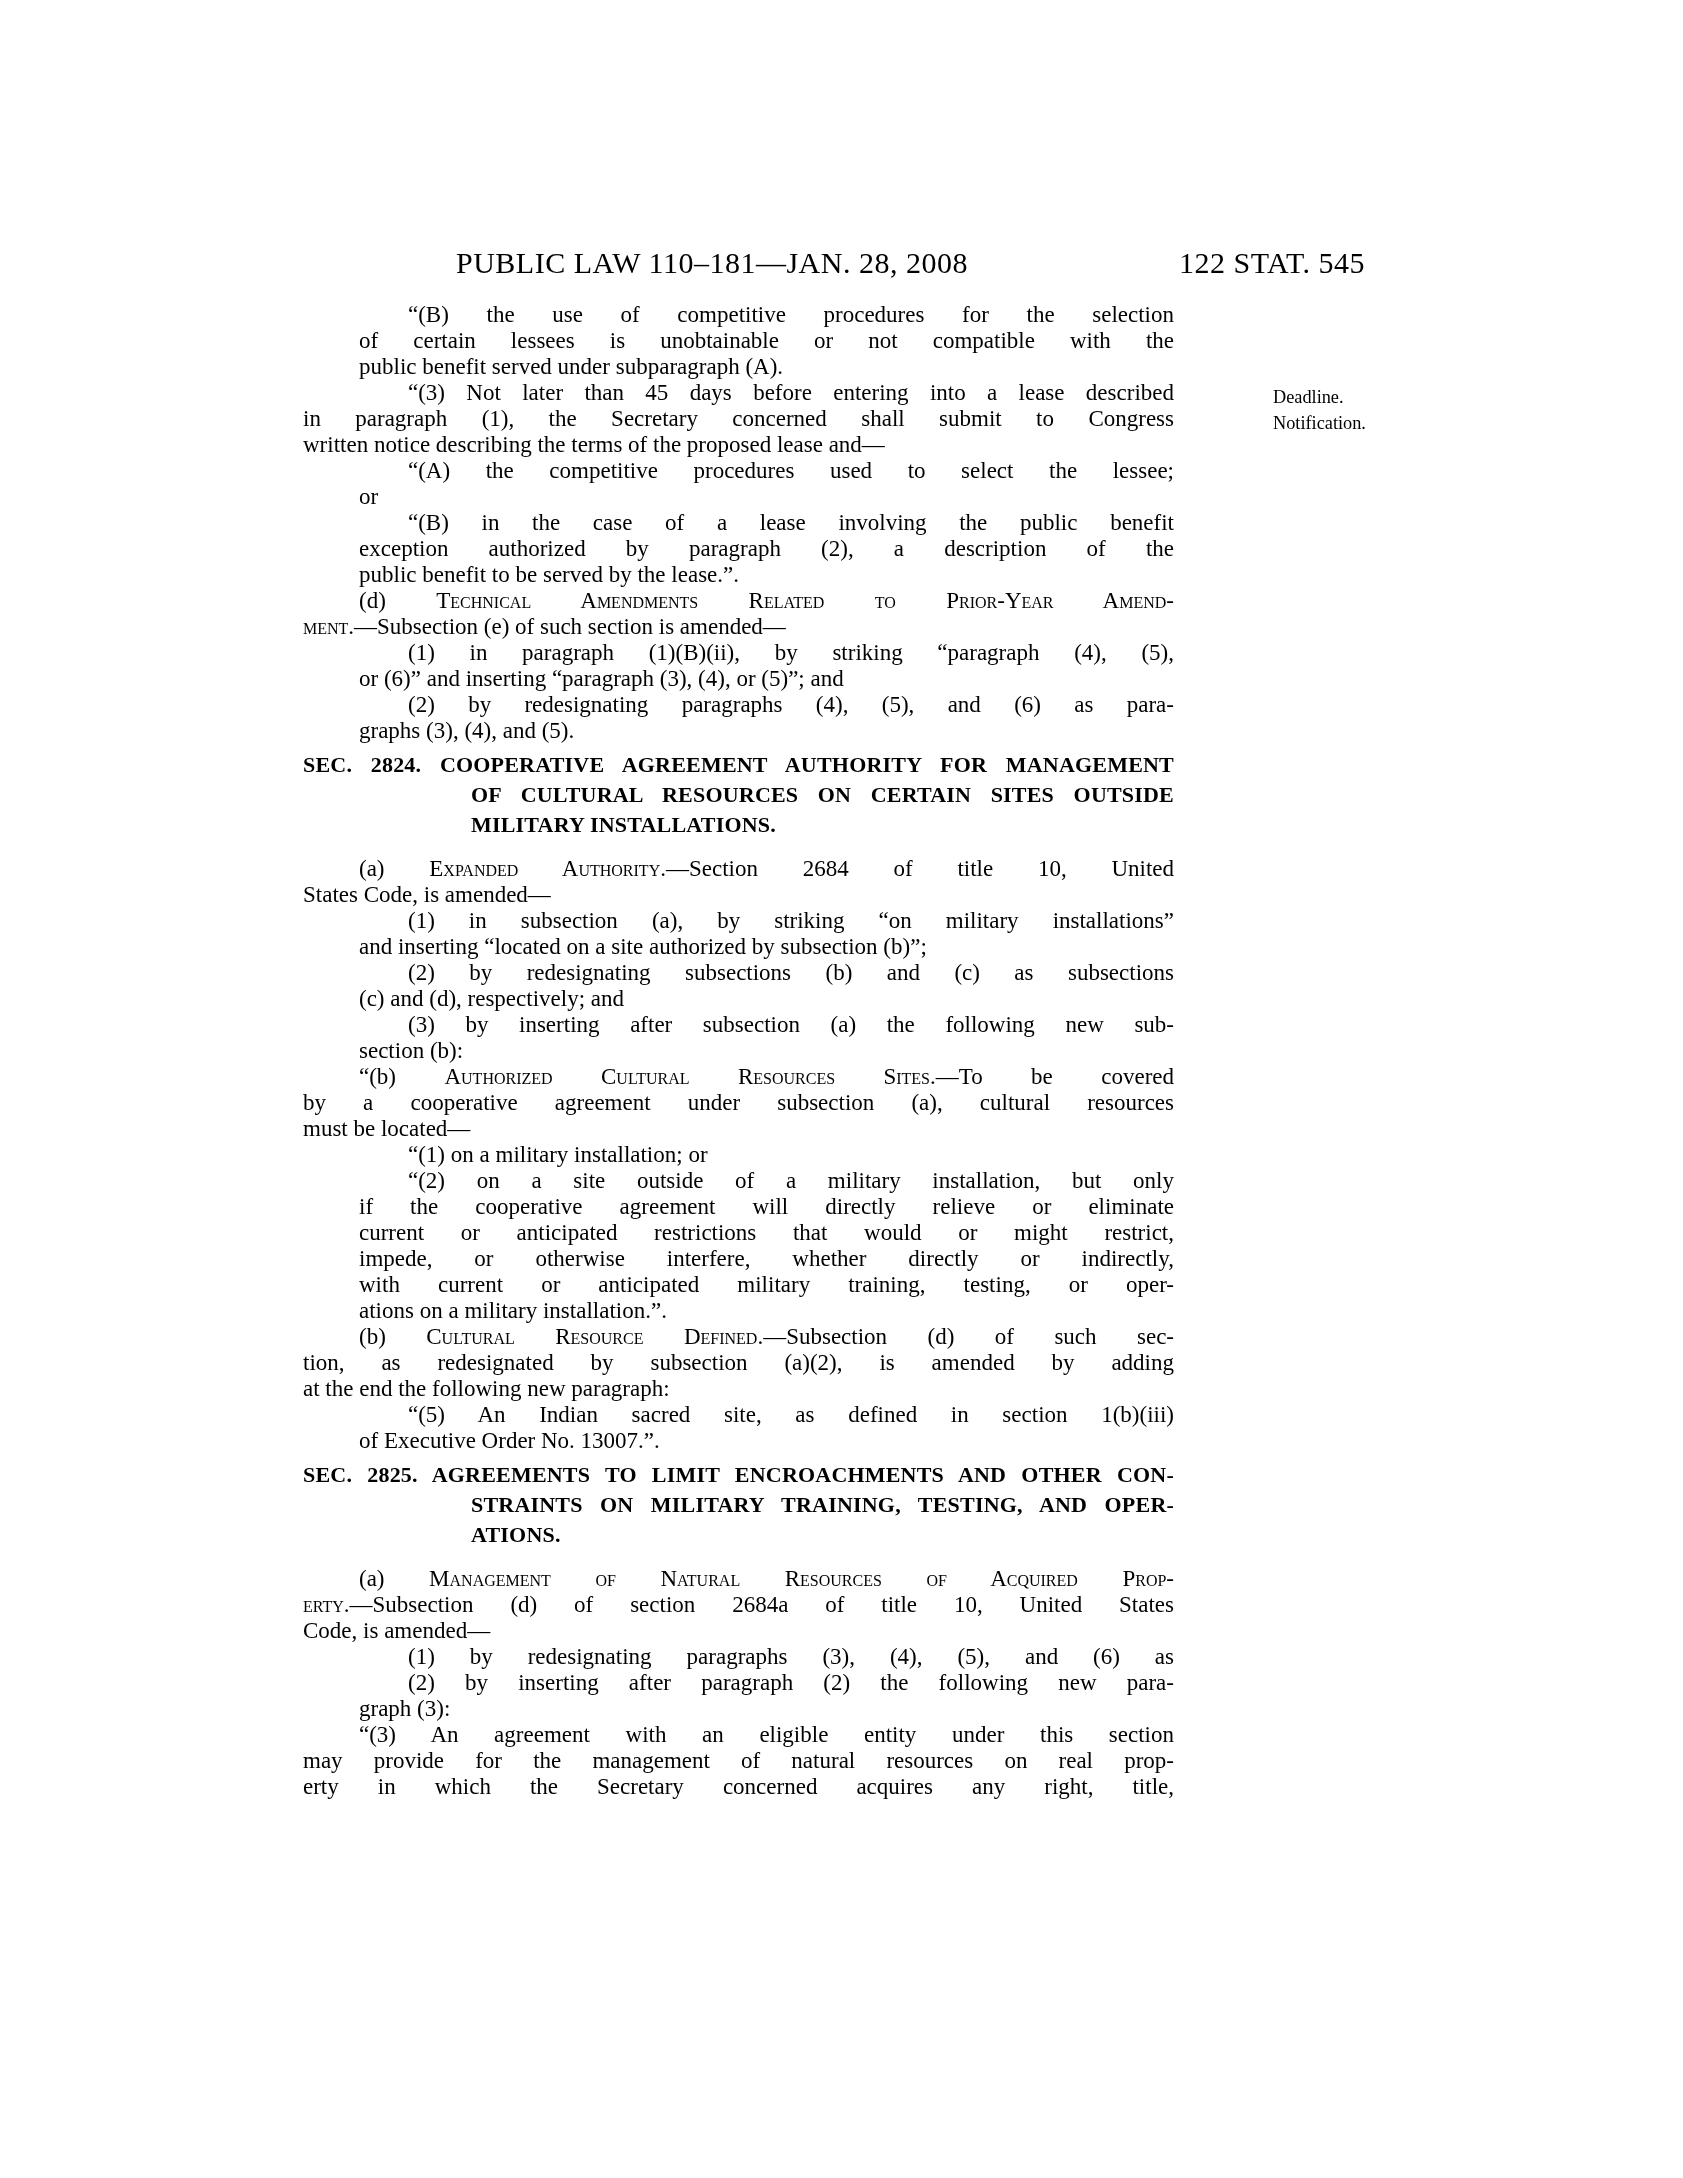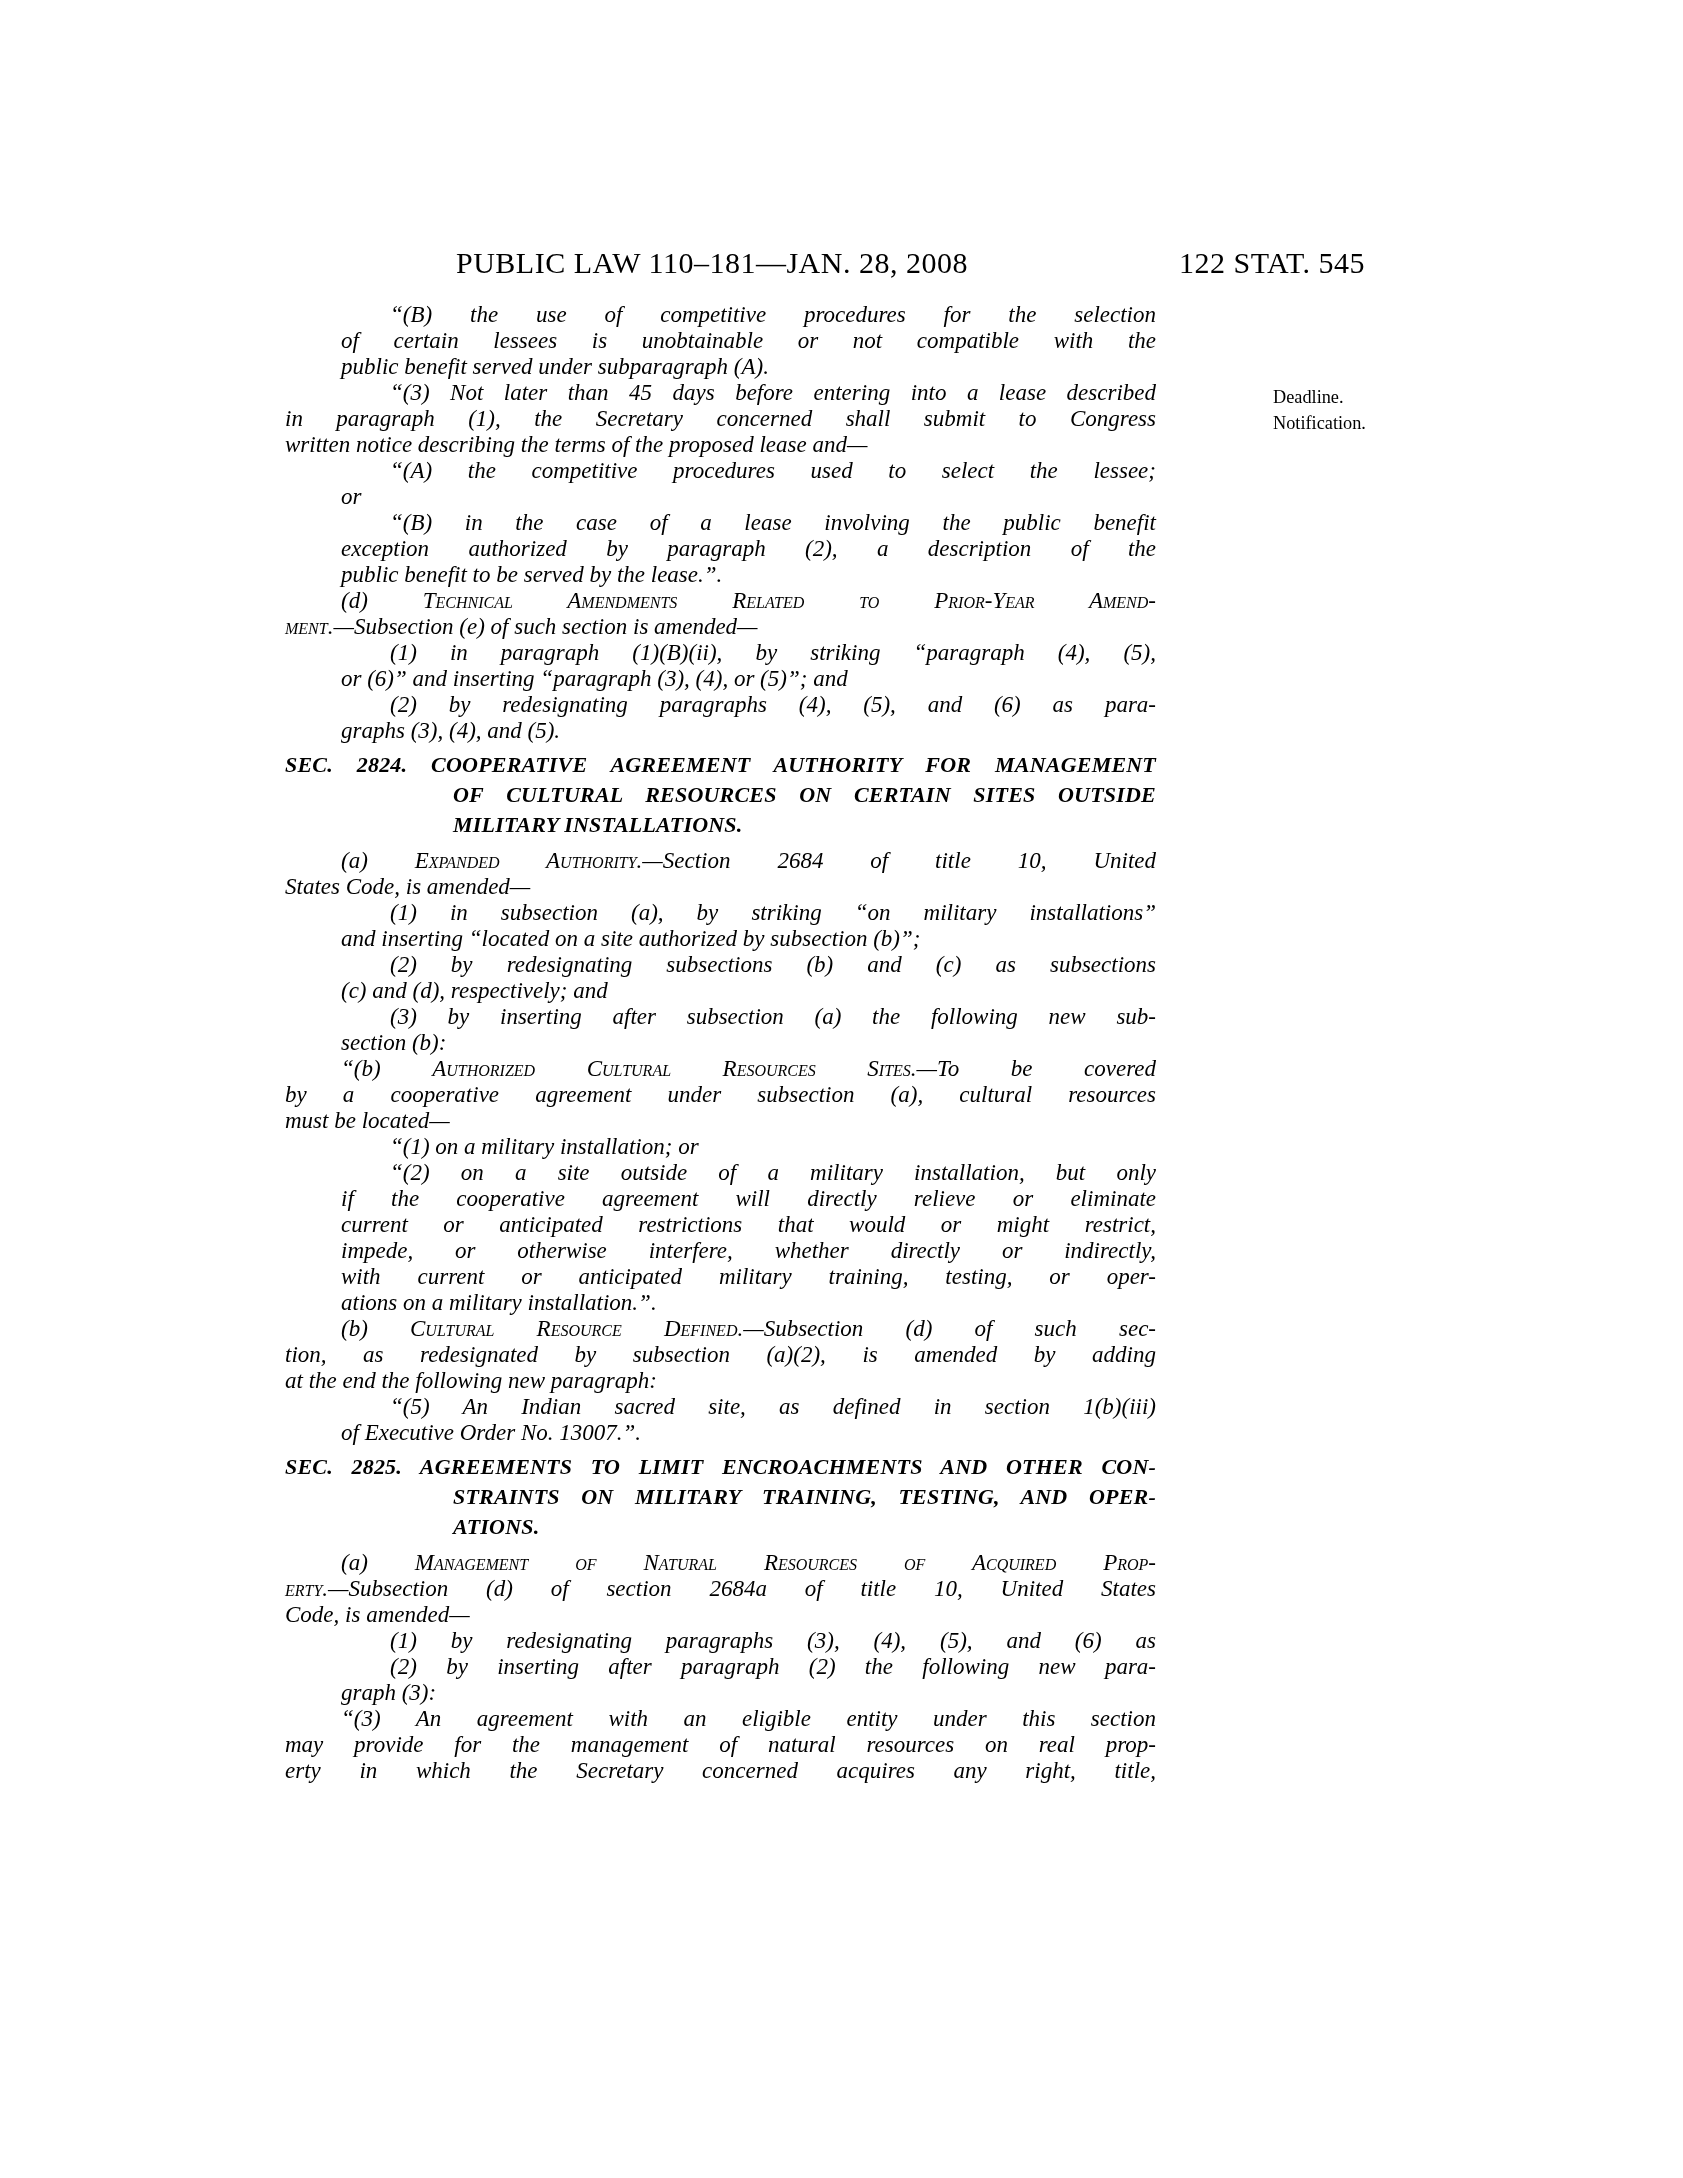--- a/index.html
+++ b/index.html
@@ -6,30 +6,30 @@
   .page {
     position:relative; width:1683px; height:2178px; background:#ffffff;
     font-family:"Liberation Serif","DejaVu Serif",serif; color:#000;
     overflow:hidden;
   }
   .header {
     position:absolute; left:456px; top:246px; width:909px;
     display:flex; justify-content:space-between;
     font-size:30px; letter-spacing:0.5px; white-space:nowrap;
   }
-  .bodycol { position:absolute; left:285px; top:302px; width:871px; font-size:23px;font-style:italic; }
+  .bodycol { position:absolute; left:303px; top:302px; width:871px; font-size:23px; }
   .line { line-height:26px; }
   .line.just { text-align:justify; text-align-last:justify; }
   .ind0 { padding-left:0; }
   .ind1 { padding-left:56px; }
   .ind2 { padding-left:105px; }
   .ind3 { padding-left:168px; }
   .hd { font-weight:bold; font-size:22px; line-height:30px; letter-spacing:0.2px; }
   .line:not(.hd) + .line.hd { margin-top:6px; }
-  .line.hd + .line:not(.hd) { margin-top:8px; }
+  .line.hd + .line:not(.hd) { margin-top:16px; }
   .sc { font-variant:small-caps; }
   .margin-notes {
     position:absolute; left:1273px; top:384px;
     font-size:18.3px; line-height:26px;
   }
 </style>
 </head>
 <body>
 
 <div class="page">

